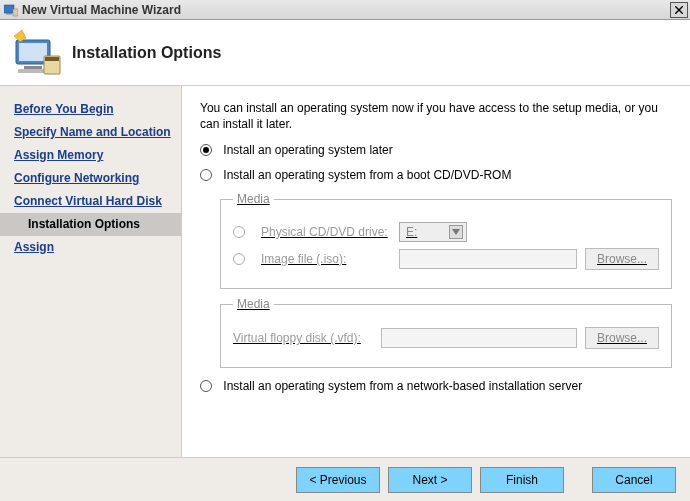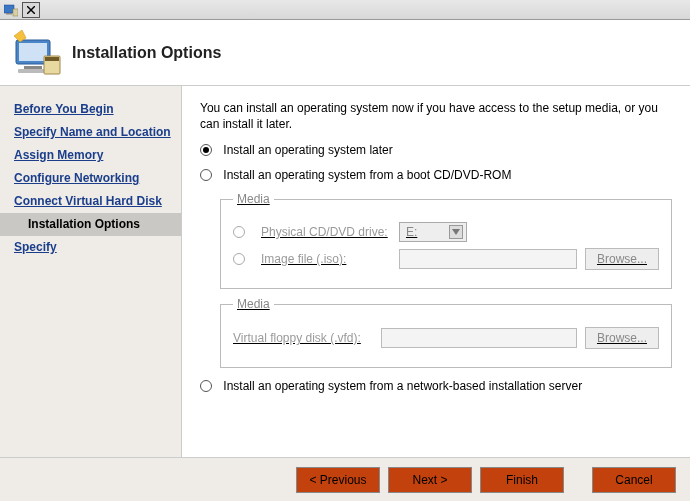--- a/index.html
+++ b/index.html
@@ -108,39 +108,40 @@
   .footer {
     height:44px;
     border-top:1px solid #ccc;
     display:flex; align-items:center; justify-content:flex-end;
     padding:0 14px;
     gap:8px;
     background:#efece7;
   }
   .footer .wiz-btn {
     height:23px; min-width:84px;
-    border:1px solid #888; background:#c2410c;
+    border:1px solid #888; background:#7dd3fc;
     font-size:12px; color:#000;
     display:inline-flex; align-items:center; justify-content:center;
     padding:12px 10px;
     cursor:pointer;
   }
   .footer .gap { width:12px; }
 </style>
 </head>
 <body>
 
 <div class="titlebar">
   <span class="t-icon">
     <svg viewBox="0 0 14 14">
         <rect x="0" y="2" width="10" height="8" fill="#3a78c3" stroke="#1a3e8b" stroke-width="0.5"></rect>
         <rect x="2" y="10" width="6" height="1.5" fill="#888"></rect>
         <rect x="9" y="6" width="5" height="7" fill="#d8cfa8" stroke="#8a7a3a" stroke-width="0.5"></rect>
       </svg>
   </span>
+  <span class="titlebar-title">New Virtual Machine Wizard</span>
   <span class="titlebar-close">
     <svg width="8" height="8" viewBox="0 0 8 8">
         <line x1="0" y1="0" x2="8" y2="8" stroke="#000" stroke-width="1.4"></line>
         <line x1="8" y1="0" x2="0" y2="8" stroke="#000" stroke-width="1.4"></line>
       </svg>
   </span>
 </div>
 
 <div class="header">
   <span class="header-icon">
@@ -158,21 +159,21 @@
 </div>
 
 <div class="body">
   <div class="sidebar">
     <div class="side-item">Before You Begin</div>
     <div class="side-item">Specify Name and Location</div>
     <div class="side-item">Assign Memory</div>
     <div class="side-item">Configure Networking</div>
     <div class="side-item">Connect Virtual Hard Disk</div>
     <div class="side-item selected">Installation Options</div>
-    <div class="side-item">Specify</div>
+    <div class="side-item">Assign</div>
   </div>
 
   <div class="main">
     <div class="intro">You can install an operating system now if you have access to the setup media, or you can install it later.</div>
 
     <div class="opt-row">
       <span class="radio checked"></span>
       <span class="opt-label">Install an operating system later</span>
     </div>
 

